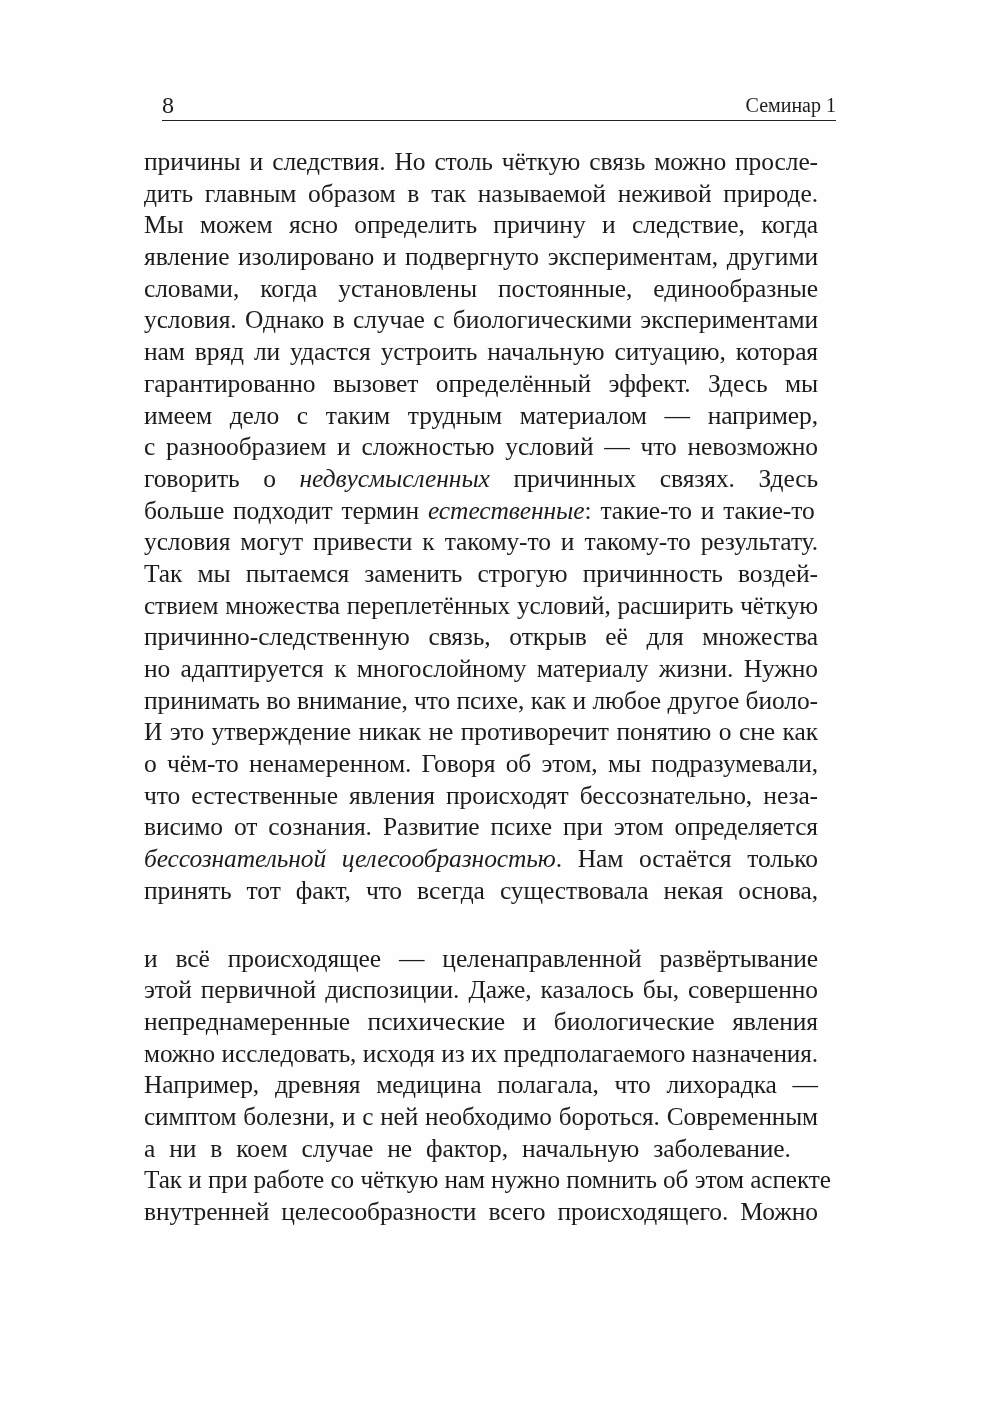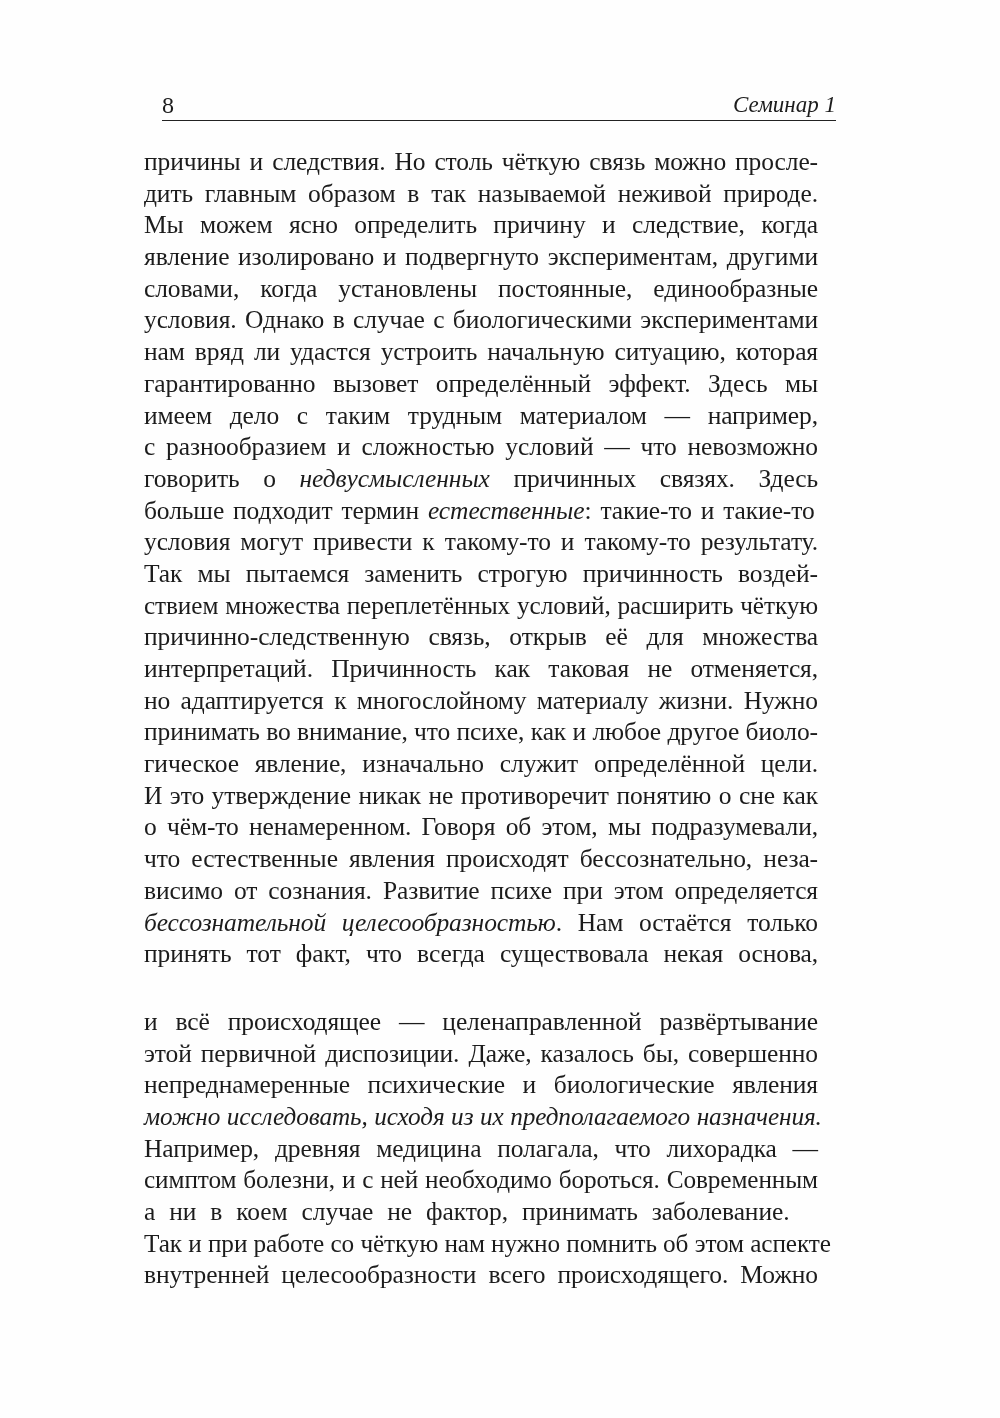--- a/index.html
+++ b/index.html
@@ -4,21 +4,21 @@
 <style>
   html, body { margin: 0; padding: 0; background: #ffffff; }
   body { width: 1000px; height: 1418px; position: relative; overflow: hidden;
          font-family: "DejaVu Serif", "Liberation Serif", serif; color: #1c1c1c; }
   .page { position: absolute; left: 0; top: 0; width: 1000px; height: 1418px; background: #fefefe; }
   .running-head { position: absolute; left: 162px; top: 92px; width: 674px; height: 28px;
                   border-bottom: 1.5px solid #222; }
   .page-number { position: absolute; left: 0; bottom: 3px; font-family: "Liberation Serif", serif;
                  font-size: 24px; line-height: 24px; }
   .chapter-title { position: absolute; right: 0; bottom: 3px; font-family: "Liberation Serif", serif;
-                   font-style: italic; font-size: 23px; line-height: 24px; }
+                   font-size: 20px; line-height: 24px; }
   .body-text { position: absolute; left: 144px; top: 146px; width: 674px; }
   .line { display: block; height: 31.7px; line-height: 31.7px; font-family: "Liberation Serif", serif;
           font-size: 25.5px; text-align: justify; text-align-last: justify; white-space: nowrap;
           letter-spacing: -0.1px; }
   .line .it { font-style: italic; }
 </style>
 </head>
 <body>
 
 <div class="page">
@@ -36,33 +36,31 @@
       <span class="line" style="text-align: left; text-align-last: left; display: block; width: 674px; word-spacing: 3.72991px;"><span>нам вряд ли удастся устроить начальную ситуацию, которая</span></span>
       <span class="line" style="text-align: left; text-align-last: left; display: block; width: 674px; word-spacing: 11.1562px;"><span>гарантированно вызовет определённый эффект. Здесь мы</span></span>
       <span class="line" style="text-align: left; text-align-last: left; display: block; width: 674px; word-spacing: 11.4107px;"><span>имеем дело с таким трудным материалом — например,</span></span>
       <span class="line" style="text-align: left; text-align-last: left; display: block; width: 674px; word-spacing: 4.5625px;"><span>с разнообразием и сложностью условий — что невозможно</span></span>
       <span class="line" style="text-align: left; text-align-last: left; display: block; width: 674px; word-spacing: 17.3719px;"><span>говорить о </span><span class="it">недвусмысленных</span><span> причинных связях. Здесь</span></span>
       <span class="line" style="text-align: left; text-align-last: left; display: block; width: 674px; word-spacing: 2.66927px;"><span>больше подходит термин </span><span class="it">естественные</span><span>: такие-то и такие-то</span></span>
       <span class="line" style="text-align: left; text-align-last: left; display: block; width: 674px; word-spacing: 3.76786px;"><span>условия могут привести к такому-то и такому-то результату.</span></span>
       <span class="line" style="text-align: left; text-align-last: left; display: block; width: 674px; word-spacing: 8.92969px;"><span>Так мы пытаемся заменить строгую причинность воздей-</span></span>
       <span class="line" style="text-align: left; text-align-last: left; display: block; width: 674px; font-size: 25.25px; word-spacing: 0.725px;"><span>ствием множества переплетённых условий, расширить чёткую</span></span>
       <span class="line" style="text-align: left; text-align-last: left; display: block; width: 674px; word-spacing: 12.425px;"><span>причинно-следственную связь, открыв её для множества</span></span>
-      <span class="line" style="text-align: left; text-align-last: left; display: block; width: 674px; word-spacing: 12.0875px;"><span>интерпретаций. Причинность как таковая не отменяется,</span></span>
       <span class="line" style="text-align: left; text-align-last: left; display: block; width: 674px; word-spacing: 4.11198px;"><span>но адаптируется к многослойному материалу жизни. Нужно</span></span>
       <span class="line" style="text-align: left; text-align-last: left; display: block; width: 674px; word-spacing: 0.104167px;"><span>принимать во внимание, что психе, как и любое другое биоло-</span></span>
-      <span class="line" style="text-align: left; text-align-last: left; display: block; width: 674px; word-spacing: 9.575px;"><span>гическое явление, изначально служит определённой цели.</span></span>
       <span class="line" style="text-align: left; text-align-last: left; display: block; width: 674px; word-spacing: 1.27083px;"><span>И это утверждение никак не противоречит понятию о сне как</span></span>
       <span class="line" style="text-align: left; text-align-last: left; display: block; width: 674px; word-spacing: 4.0558px;"><span>о чём-то ненамеренном. Говоря об этом, мы подразумевали,</span></span>
       <span class="line" style="text-align: left; text-align-last: left; display: block; width: 674px; word-spacing: 4.92812px;"><span>что естественные явления происходят бессознательно, неза-</span></span>
       <span class="line" style="text-align: left; text-align-last: left; display: block; width: 674px; word-spacing: 4.72321px;"><span>висимо от сознания. Развитие психе при этом определяется</span></span>
       <span class="line" style="text-align: left; text-align-last: left; display: block; width: 674px; word-spacing: 9.43359px;"><span class="it">бессознательной целесообразностью</span><span>. Нам остаётся только</span></span>
       <span class="line" style="text-align: left; text-align-last: left; display: block; width: 674px; word-spacing: 8.84375px;"><span>принять тот факт, что всегда существовала некая основа,</span></span>
       <span class="line" style="text-align: left; text-align-last: left; display: block; width: 674px; word-spacing: 11.6781px; margin-top: 36px;"><span>и всё происходящее — целенаправленной развёртывание</span></span>
       <span class="line" style="text-align: left; text-align-last: left; display: block; width: 674px; word-spacing: 2.72917px;"><span>этой первичной диспозиции. Даже, казалось бы, совершенно</span></span>
       <span class="line" style="text-align: left; text-align-last: left; display: block; width: 674px; word-spacing: 11.3711px;"><span>непреднамеренные психические и биологические явления</span></span>
-      <span class="line" style="text-align: left; text-align-last: left; display: block; width: 674px; font-size: 25.25px; word-spacing: 0.348958px; font-style: italic;"><span>можно исследовать, исходя из их предполагаемого назначения.</span></span>
+      <span class="line" style="text-align: left; text-align-last: left; display: block; width: 674px; font-size: 25.25px; word-spacing: 0.348958px;"><span>можно исследовать, исходя из их предполагаемого назначения.</span></span>
       <span class="line" style="text-align: left; text-align-last: left; display: block; width: 674px; word-spacing: 9.51042px;"><span>Например, древняя медицина полагала, что лихорадка —</span></span>
       <span class="line" style="text-align: left; text-align-last: left; display: block; width: 674px; font-size: 25.25px; word-spacing: 0.678571px;"><span>симптом болезни, и с ней необходимо бороться. Современным</span></span>
-      <span class="line" style="text-align: left; text-align-last: left; display: block; width: 674px; word-spacing: 7.75391px;"><span>а ни в коем случае не фактор, принимать заболевание.</span></span>
+      <span class="line" style="text-align: left; text-align-last: left; display: block; width: 674px; word-spacing: 7.75391px;"><span>а ни в коем случае не фактор, начальную заболевание.</span></span>
       <span class="line" style="text-align: left; text-align-last: left; display: block; width: 674px; font-size: 25.25px; word-spacing: 0.0738636px;"><span>Так и при работе со чёткую нам нужно помнить об этом аспекте</span></span>
       <span class="line" style="text-align: left; text-align-last: left; display: block; width: 674px; word-spacing: 5.80078px;"><span>внутренней целесообразности всего происходящего. Можно</span></span>
     </div>
 </div>
 
 </body></html>

